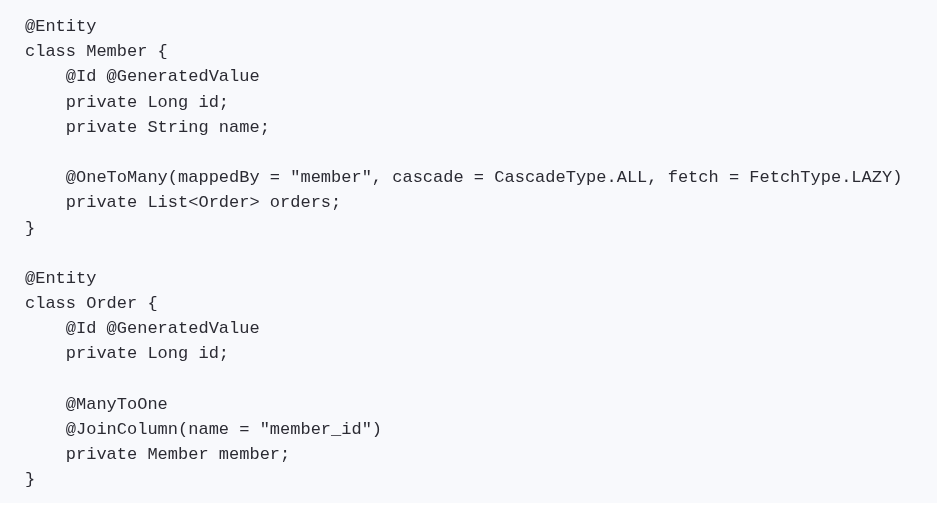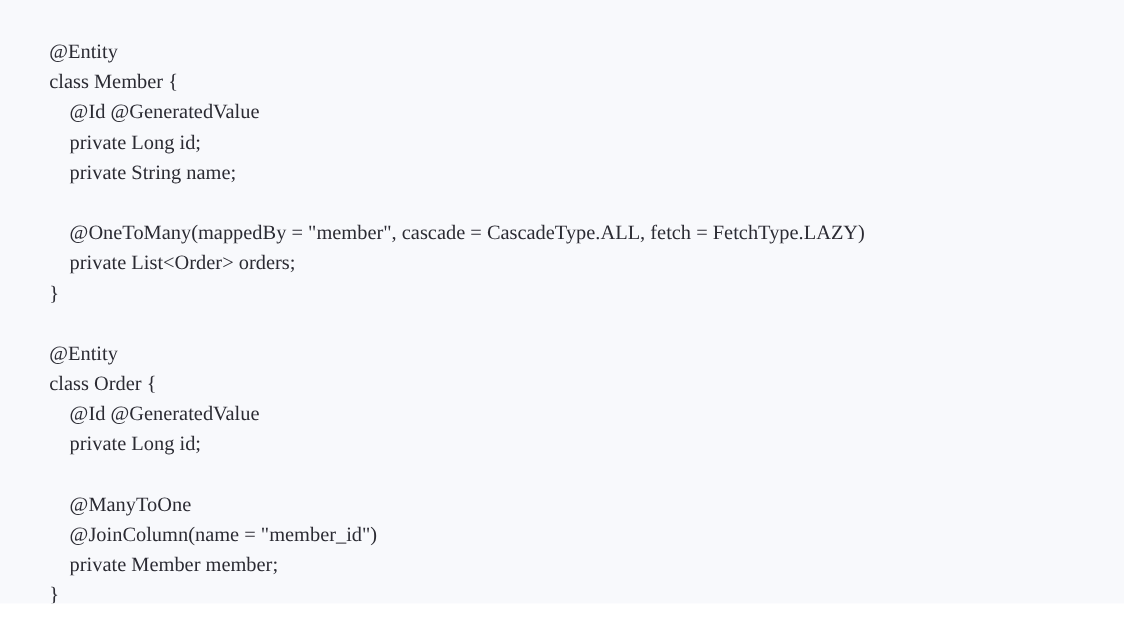--- a/index.html
+++ b/index.html
@@ -18,23 +18,23 @@
     left: 0;
     top: 0;
     width: 937px;
     height: 503px;
     background: #f8f9fc;
     box-sizing: border-box;
     padding: 14px 0 0 0;
     overflow: hidden;
   }
   .code-pre {
-    margin: 16px;
+    margin: 0;
     padding: 0 0 0 25px;
-    font-family: Liberation Serif, serif;
+    font-family: Liberation Mono, monospace;
     font-size: 17px;
     line-height: 25.2px;
     color: #2b2b33;
     white-space: pre;
     letter-spacing: 0px;
     -webkit-font-smoothing: antialiased;
   }
   .code-line {
     display: block;
     height: 25.2px;

